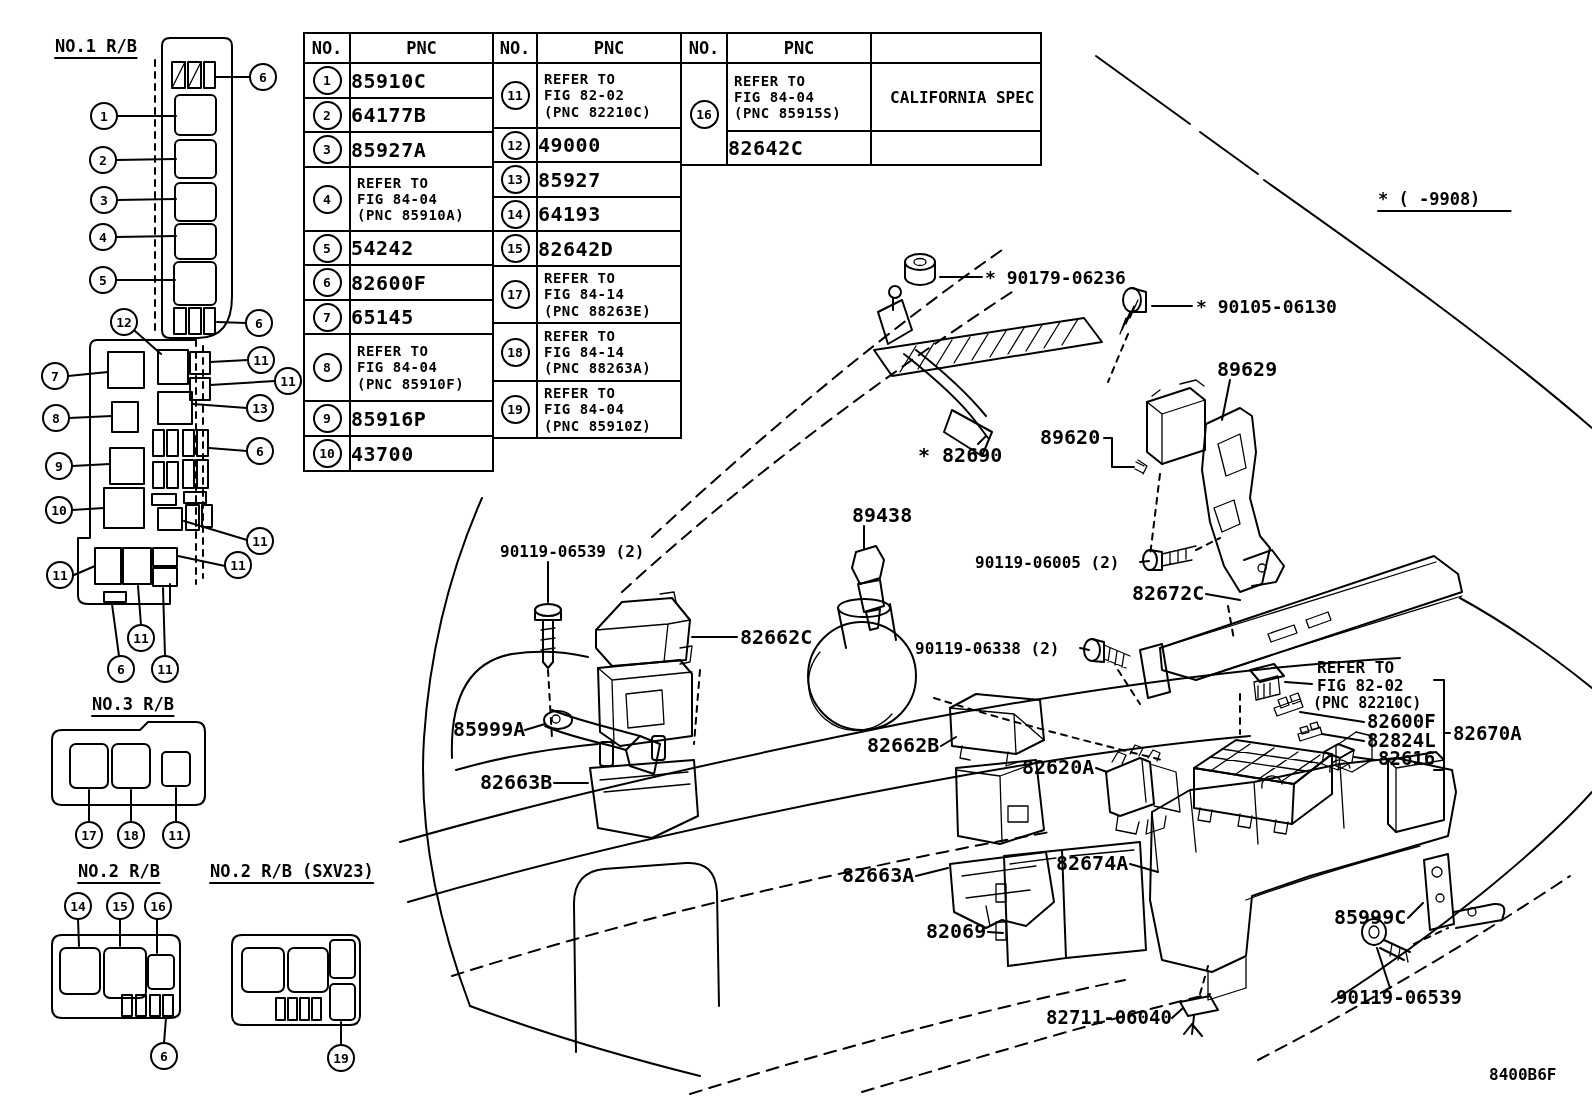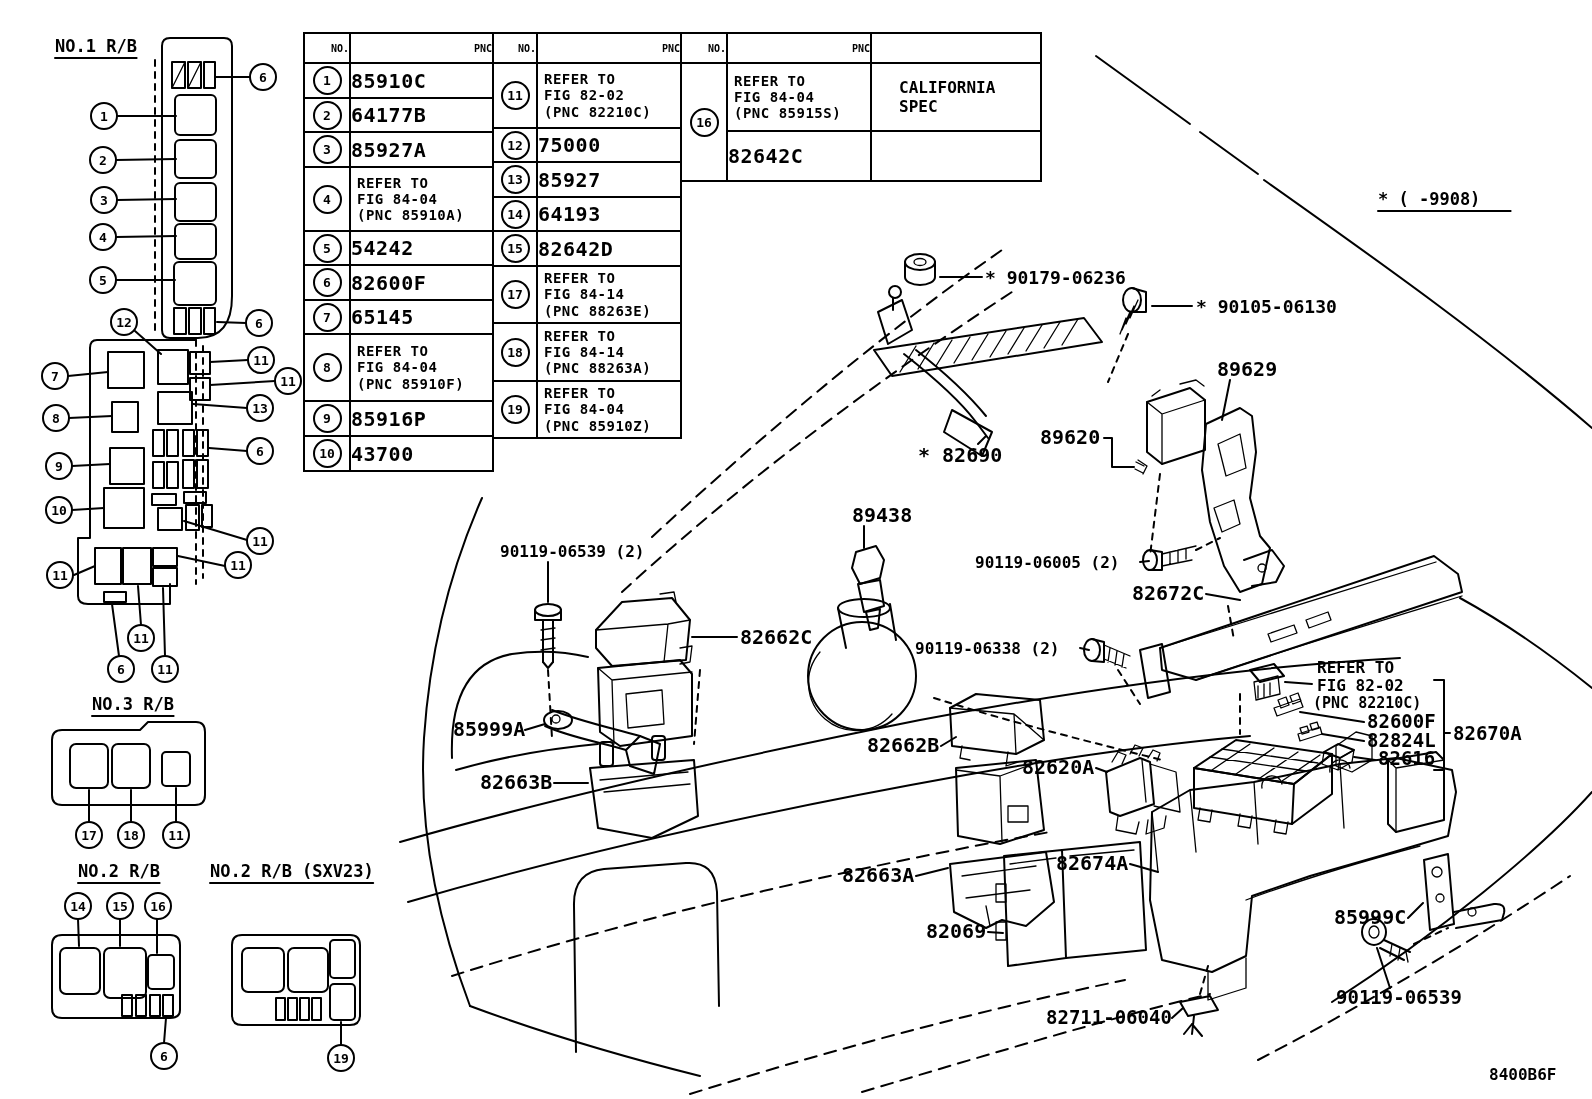--- a/index.html
+++ b/index.html
@@ -11,22 +11,22 @@
   #art .thin{stroke-width:1.3;}
   #art .dash{stroke-dasharray:12 8;}
   #art .dash2{stroke-dasharray:6 6;}
   #art .co{fill:#fff;stroke-width:2;}
   #art text{stroke:none;fill:#000;font-family:"DejaVu Sans Mono",monospace;font-weight:bold;}
   #art .cot{font-size:13px;text-anchor:middle;}
   .ptable{position:absolute;border-collapse:collapse;background:#fff;table-layout:fixed;}
   .ptable td{border:2px solid #000;vertical-align:middle;font-weight:bold;padding:0;}
   .ptable td.no{text-align:center;}
   .ptable td.pnc{font-size:20px;letter-spacing:.5px;}
-  .ptable td.note{padding-left:27px;font-size:16px;}
-  .ptable tr.h td{font-size:10px;text-align:right;}
+  .ptable td.note{padding-left:18px;font-size:16px;}
+  .ptable tr.h td{font-size:17px;text-align:center;}
   .ptable td.ref{font-size:14px;line-height:1.15;white-space:pre-line;padding-left:6px;}
   .circ{display:inline-flex;align-items:center;justify-content:center;
         width:25px;height:25px;border:2px solid #000;border-radius:50%;font-size:13px;}
   .t1{left:303px;top:32px;width:189px;}
   .t2{left:492px;top:32px;width:188px;}
   .t3{left:680px;top:32px;width:360px;}
 </style>
 </head>
 <body>
 
@@ -575,21 +575,21 @@
           <td>PNC</td>
         </tr>
   <tr style="height:65px">
           <td class="no"><span class="circ">11</span></td>
           <td class="pnc ref">REFER TO
 FIG 82-02
  (PNC 82210C)</td>
         </tr>
   <tr style="height:34px">
           <td class="no"><span class="circ">12</span></td>
-          <td class="pnc">75000</td>
+          <td class="pnc">49000</td>
         </tr>
   <tr style="height:35px">
           <td class="no"><span class="circ">13</span></td>
           <td class="pnc">85927</td>
         </tr>
   <tr style="height:34px">
           <td class="no"><span class="circ">14</span></td>
           <td class="pnc">64193</td>
         </tr>
   <tr style="height:35px">
@@ -629,20 +629,20 @@
           <td>PNC</td>
           <td></td>
         </tr>
   <tr style="height:68px">
           <td class="no" rowspan="2"><span class="circ">16</span></td>
           <td class="pnc ref">REFER TO
 FIG 84-04
  (PNC 85915S)</td>
           <td class="note">CALIFORNIA SPEC</td>
         </tr>
-  <tr style="height:50px">
+  <tr style="height:34px">
           <td class="pnc">82642C</td>
           <td class="note"></td>
         </tr>
 </tbody>
     </table>
 
 </div>
 
 </body></html>

